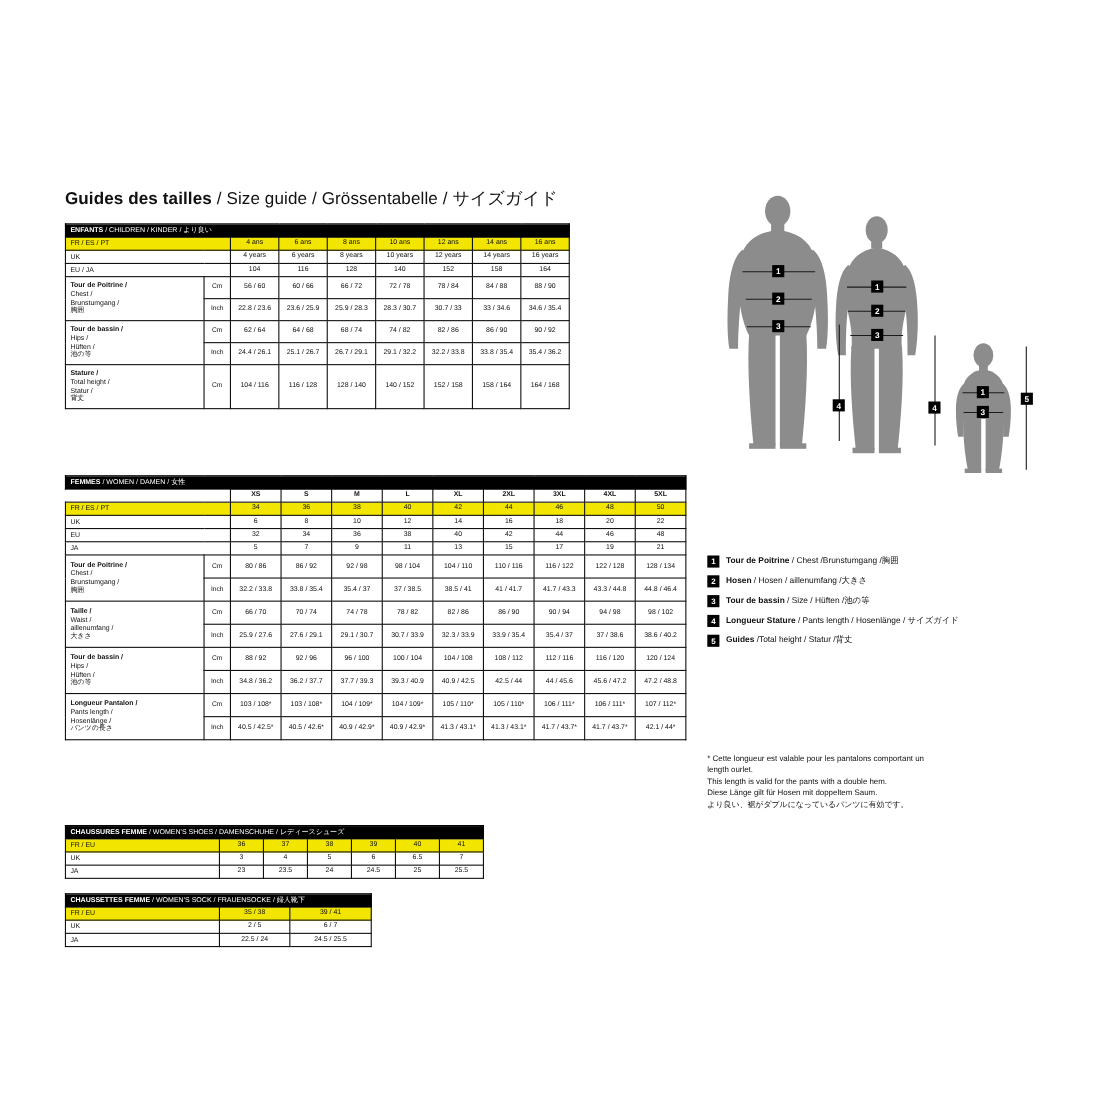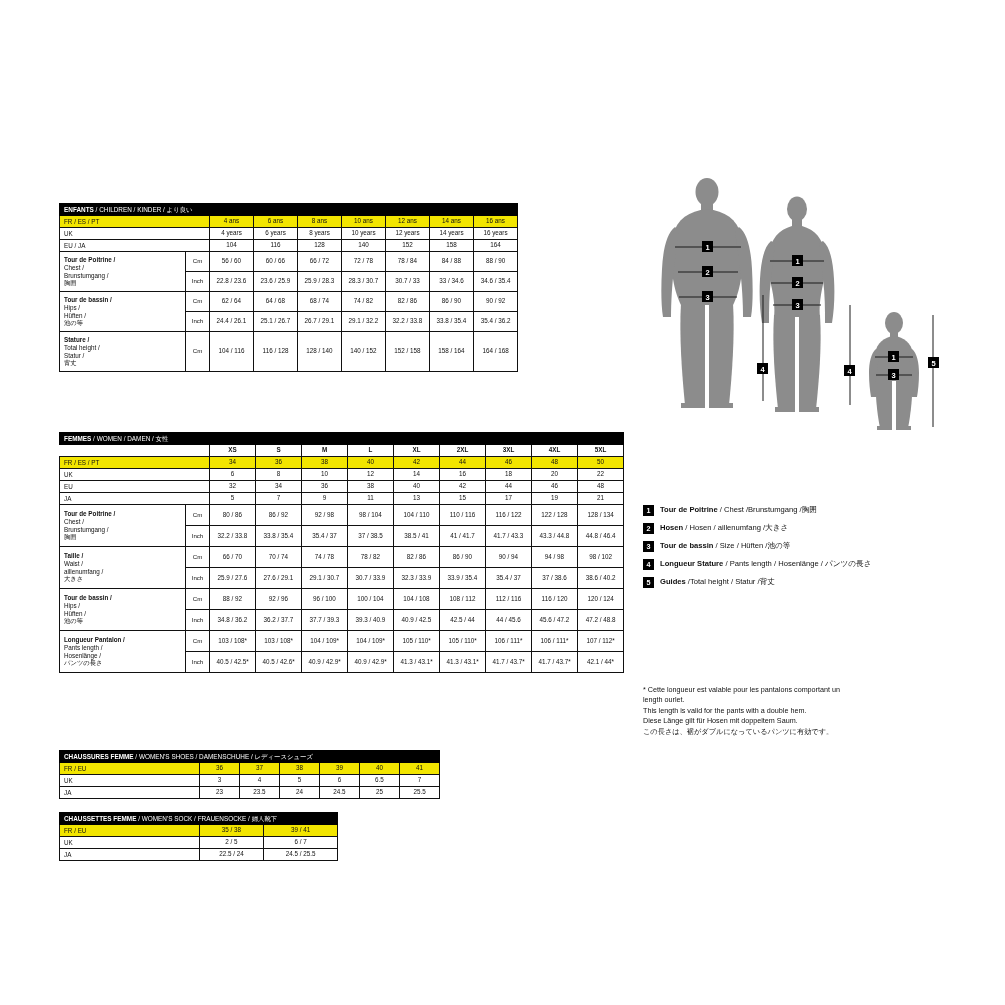--- a/index.html
+++ b/index.html
@@ -106,20 +106,23 @@
     font-size:7.2px;
     line-height:1.45;
     color:#111;
   }
 </style>
 </head>
 <body>
 
 <div class="page">
 
+  <div class="title">
+    <b>Guides des tailles</b><span class="light"> / Size guide / Grössentabelle / サイズガイド</span>
+  </div>
 
   <table class="szt" id="tbl-children">
     <colgroup>
       <col style="width:126px">
       <col style="width:24px">
       <col style="width:44px">
         <col style="width:44px">
         <col style="width:44px">
       <col style="width:44px">
         <col style="width:44px">
@@ -600,29 +603,29 @@
     <div class="legend-row">
       <div class="legend-num">2</div>
       <div class="legend-txt"><b>Hosen</b><span> / Hosen / aillenumfang /大きさ</span></div>
     </div>
     <div class="legend-row">
       <div class="legend-num">3</div>
       <div class="legend-txt"><b>Tour de bassin</b><span> / Size / Hüften /池の等</span></div>
     </div>
     <div class="legend-row">
       <div class="legend-num">4</div>
-      <div class="legend-txt"><b>Longueur Stature</b><span> / Pants length / Hosenlänge / パンツの長さ</span></div>
+      <div class="legend-txt"><b>Longueur Stature</b><span> / Pants length / Hosenlänge / サイズガイド</span></div>
     </div>
     <div class="legend-row">
       <div class="legend-num">5</div>
       <div class="legend-txt"><b>Guides</b><span> /Total height / Statur /背丈</span></div>
     </div>
   </div>
 
   <div class="footnote">
     <div>* Cette longueur est valable pour les pantalons comportant un</div>
     <div>length ourlet.</div>
     <div>This length is valid for the pants with a double hem.</div>
     <div>Diese Länge gilt für Hosen mit doppeltem Saum.</div>
-    <div>この長さは、裾がダブルになっているパンツに有効です。</div>
+    <div>より良い、裾がダブルになっているパンツに有効です。</div>
   </div>
 
 </div>
 
 </body></html>

